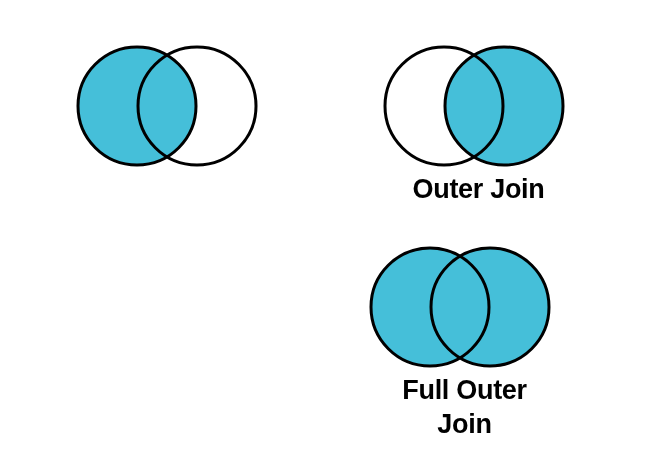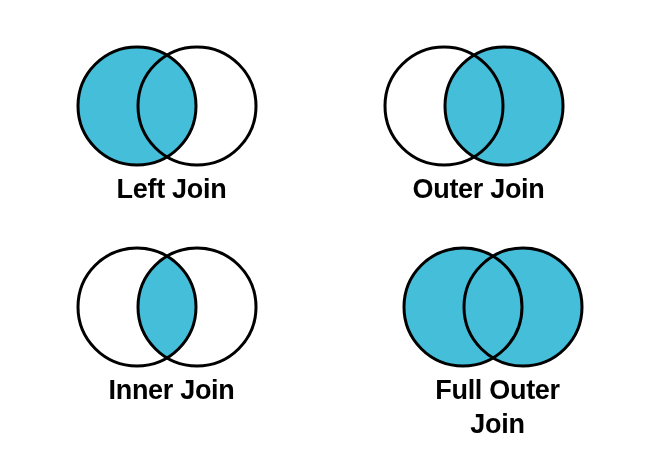--- a/index.html
+++ b/index.html
@@ -21,21 +21,21 @@
     background: #ffffff;
   }
   .join-cell {
     position: absolute;
     width: 307px;
     height: 230px;
   }
   .cell-tl { left: 18px;  top: 12px; }
   .cell-tr { left: 325px; top: 12px; }
   .cell-bl { left: 18px;  top: 213px; }
-  .cell-br { left: 344px; top: 213px; }
+  .cell-br { left: 311px; top: 213px; }
 
   .venn-svg {
     position: absolute;
     left: 0;
     top: 0;
     width: 307px;
     height: 160px;
     display: block;
   }
 
@@ -70,58 +70,40 @@
           </clipPath>
       </defs>
       <circle cx="119" cy="94" r="59" fill="#45BFD9"></circle>
       <circle cx="179" cy="94" r="59" fill="#ffffff"></circle>
       <g clip-path="url(#clip-left-lj)">
         <circle cx="179" cy="94" r="59" fill="#45BFD9"></circle>
       </g>
       <circle cx="119" cy="94" r="59" fill="none" stroke="#000000" stroke-width="3"></circle>
       <circle cx="179" cy="94" r="59" fill="none" stroke="#000000" stroke-width="3"></circle>
     </svg>
-    <div class="join-label">Left Join</div>
   </div>
 
   <div class="join-cell cell-tr">
     <svg class="venn-svg" viewBox="0 0 307 160">
       <defs>
         <clipPath id="clip-left-rj">
             <circle cx="119" cy="94" r="59"></circle>
           </clipPath>
       </defs>
       <circle cx="119" cy="94" r="59" fill="#ffffff"></circle>
       <circle cx="179" cy="94" r="59" fill="#45BFD9"></circle>
       <g clip-path="url(#clip-left-rj)">
         <circle cx="179" cy="94" r="59" fill="#45BFD9"></circle>
       </g>
       <circle cx="119" cy="94" r="59" fill="none" stroke="#000000" stroke-width="3"></circle>
       <circle cx="179" cy="94" r="59" fill="none" stroke="#000000" stroke-width="3"></circle>
     </svg>
     <div class="join-label">Outer Join</div>
   </div>
 
-  <div class="join-cell cell-bl">
-    <svg class="venn-svg" viewBox="0 0 307 160">
-      <defs>
-        <clipPath id="clip-left-ij">
-            <circle cx="119" cy="94" r="59"></circle>
-          </clipPath>
-      </defs>
-      <circle cx="119" cy="94" r="59" fill="#ffffff"></circle>
-      <circle cx="179" cy="94" r="59" fill="#ffffff"></circle>
-      <g clip-path="url(#clip-left-ij)">
-        <circle cx="179" cy="94" r="59" fill="#45BFD9"></circle>
-      </g>
-      <circle cx="119" cy="94" r="59" fill="none" stroke="#000000" stroke-width="3"></circle>
-      <circle cx="179" cy="94" r="59" fill="none" stroke="#000000" stroke-width="3"></circle>
-    </svg>
-    <div class="join-label">Inner Join</div>
-  </div>
 
   <div class="join-cell cell-br">
     <svg class="venn-svg" viewBox="0 0 307 160">
       <circle cx="119" cy="94" r="59" fill="#45BFD9"></circle>
       <circle cx="179" cy="94" r="59" fill="#45BFD9"></circle>
       <circle cx="149" cy="94" r="0" fill="#45BFD9"></circle>
       <circle cx="119" cy="94" r="59" fill="none" stroke="#000000" stroke-width="3"></circle>
       <circle cx="179" cy="94" r="59" fill="none" stroke="#000000" stroke-width="3"></circle>
     </svg>
     <div class="join-label">Full Outer

